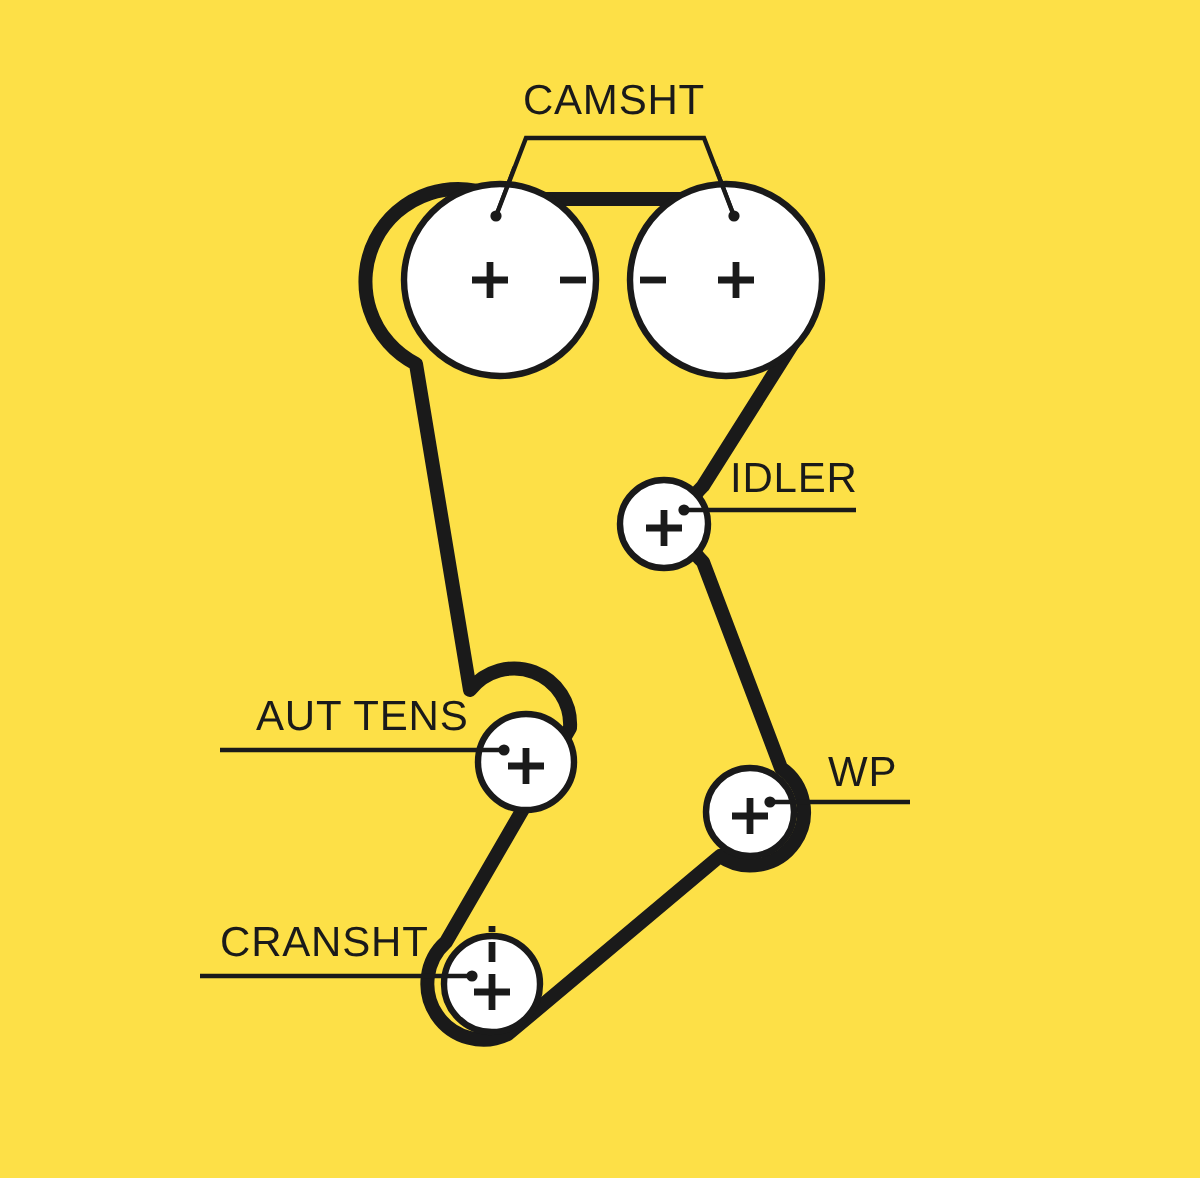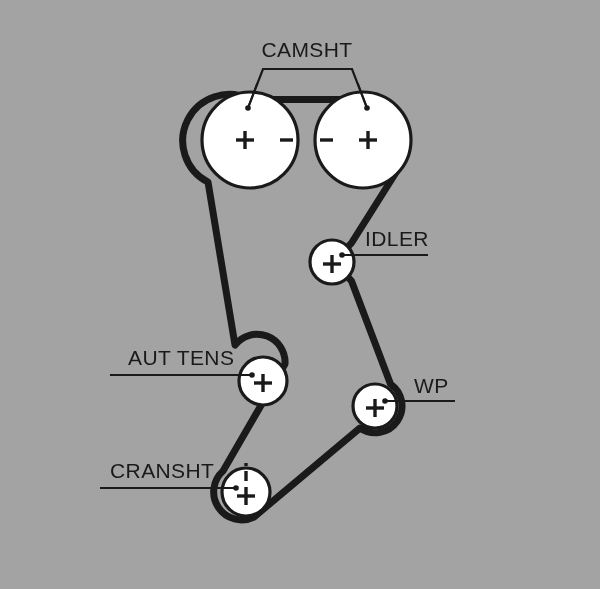--- a/index.html
+++ b/index.html
@@ -11,21 +11,21 @@
   body {
     width: 600px;
     height: 589px;
     font-family: "Liberation Sans", sans-serif;
     overflow: hidden;
   }
   #diagram-root {
     position: relative;
     width: 600px;
     height: 589px;
-    background: #a3a3a3;
+    background: #fde047;
   }
   #diagram-svg {
     display: block;
     width: 600px;
     height: 589px;
   }
   .belt-path {
     fill: none;
     stroke: #1a1a1a;
     stroke-width: 7;

